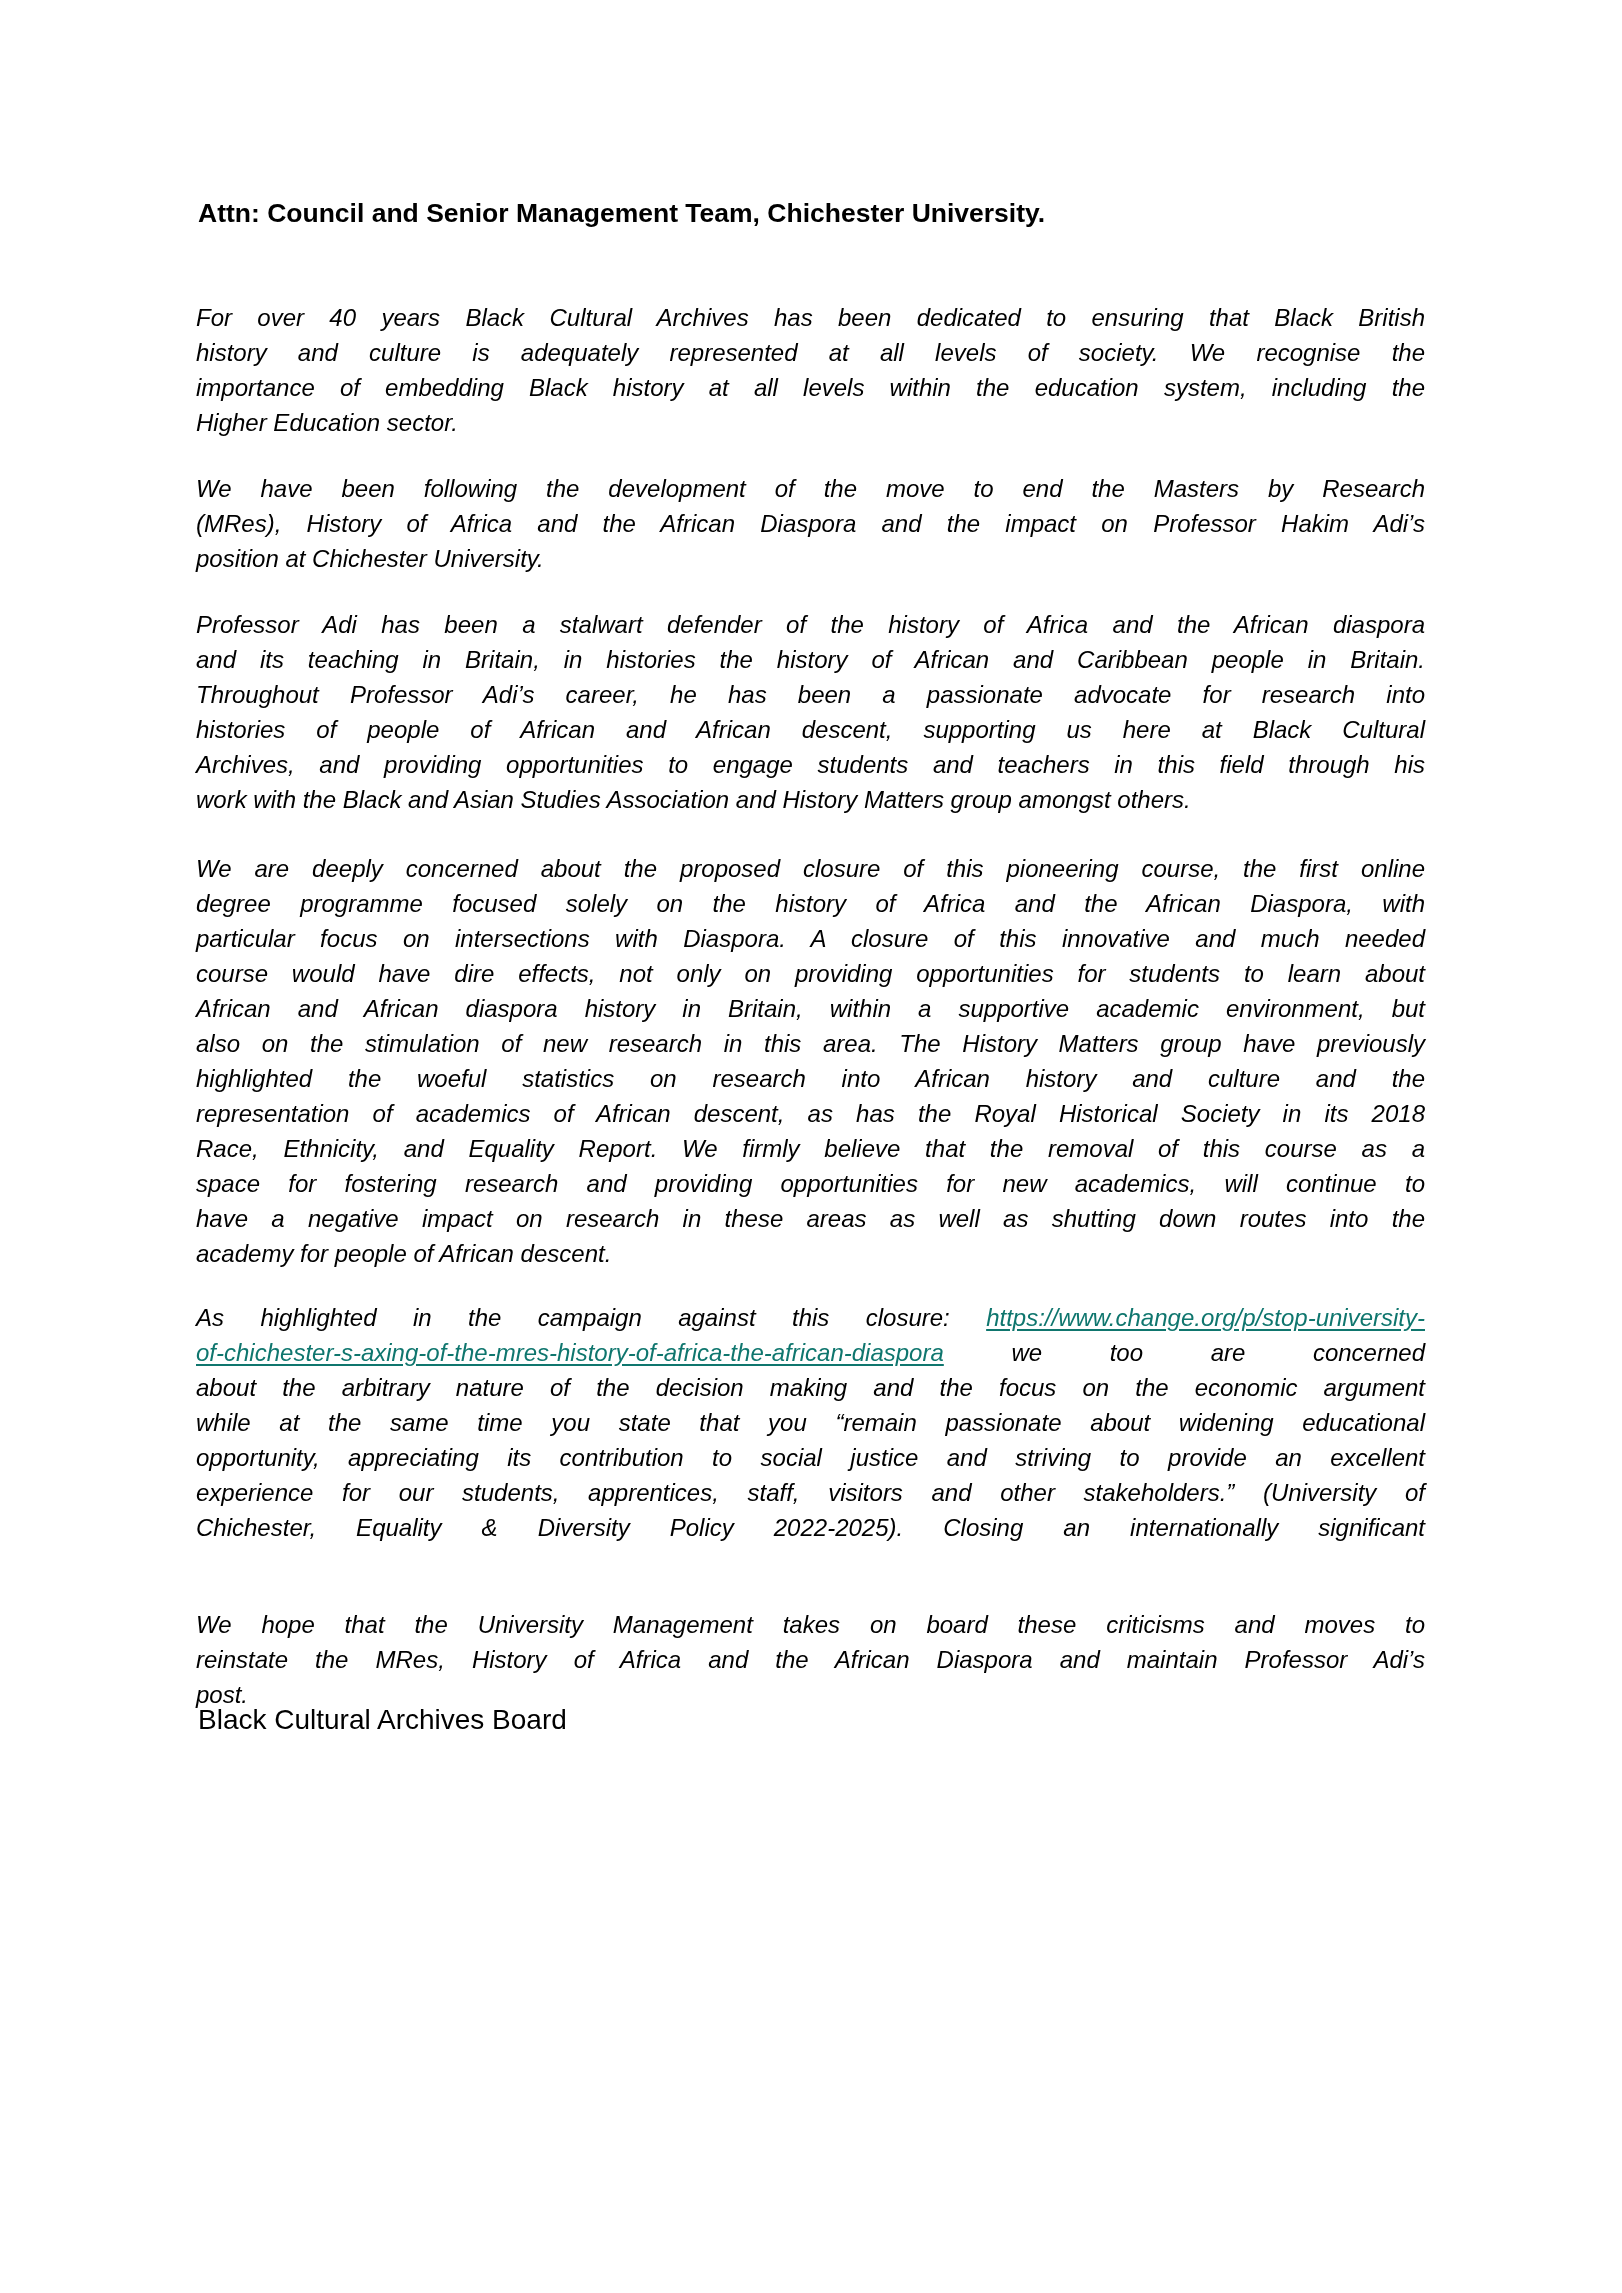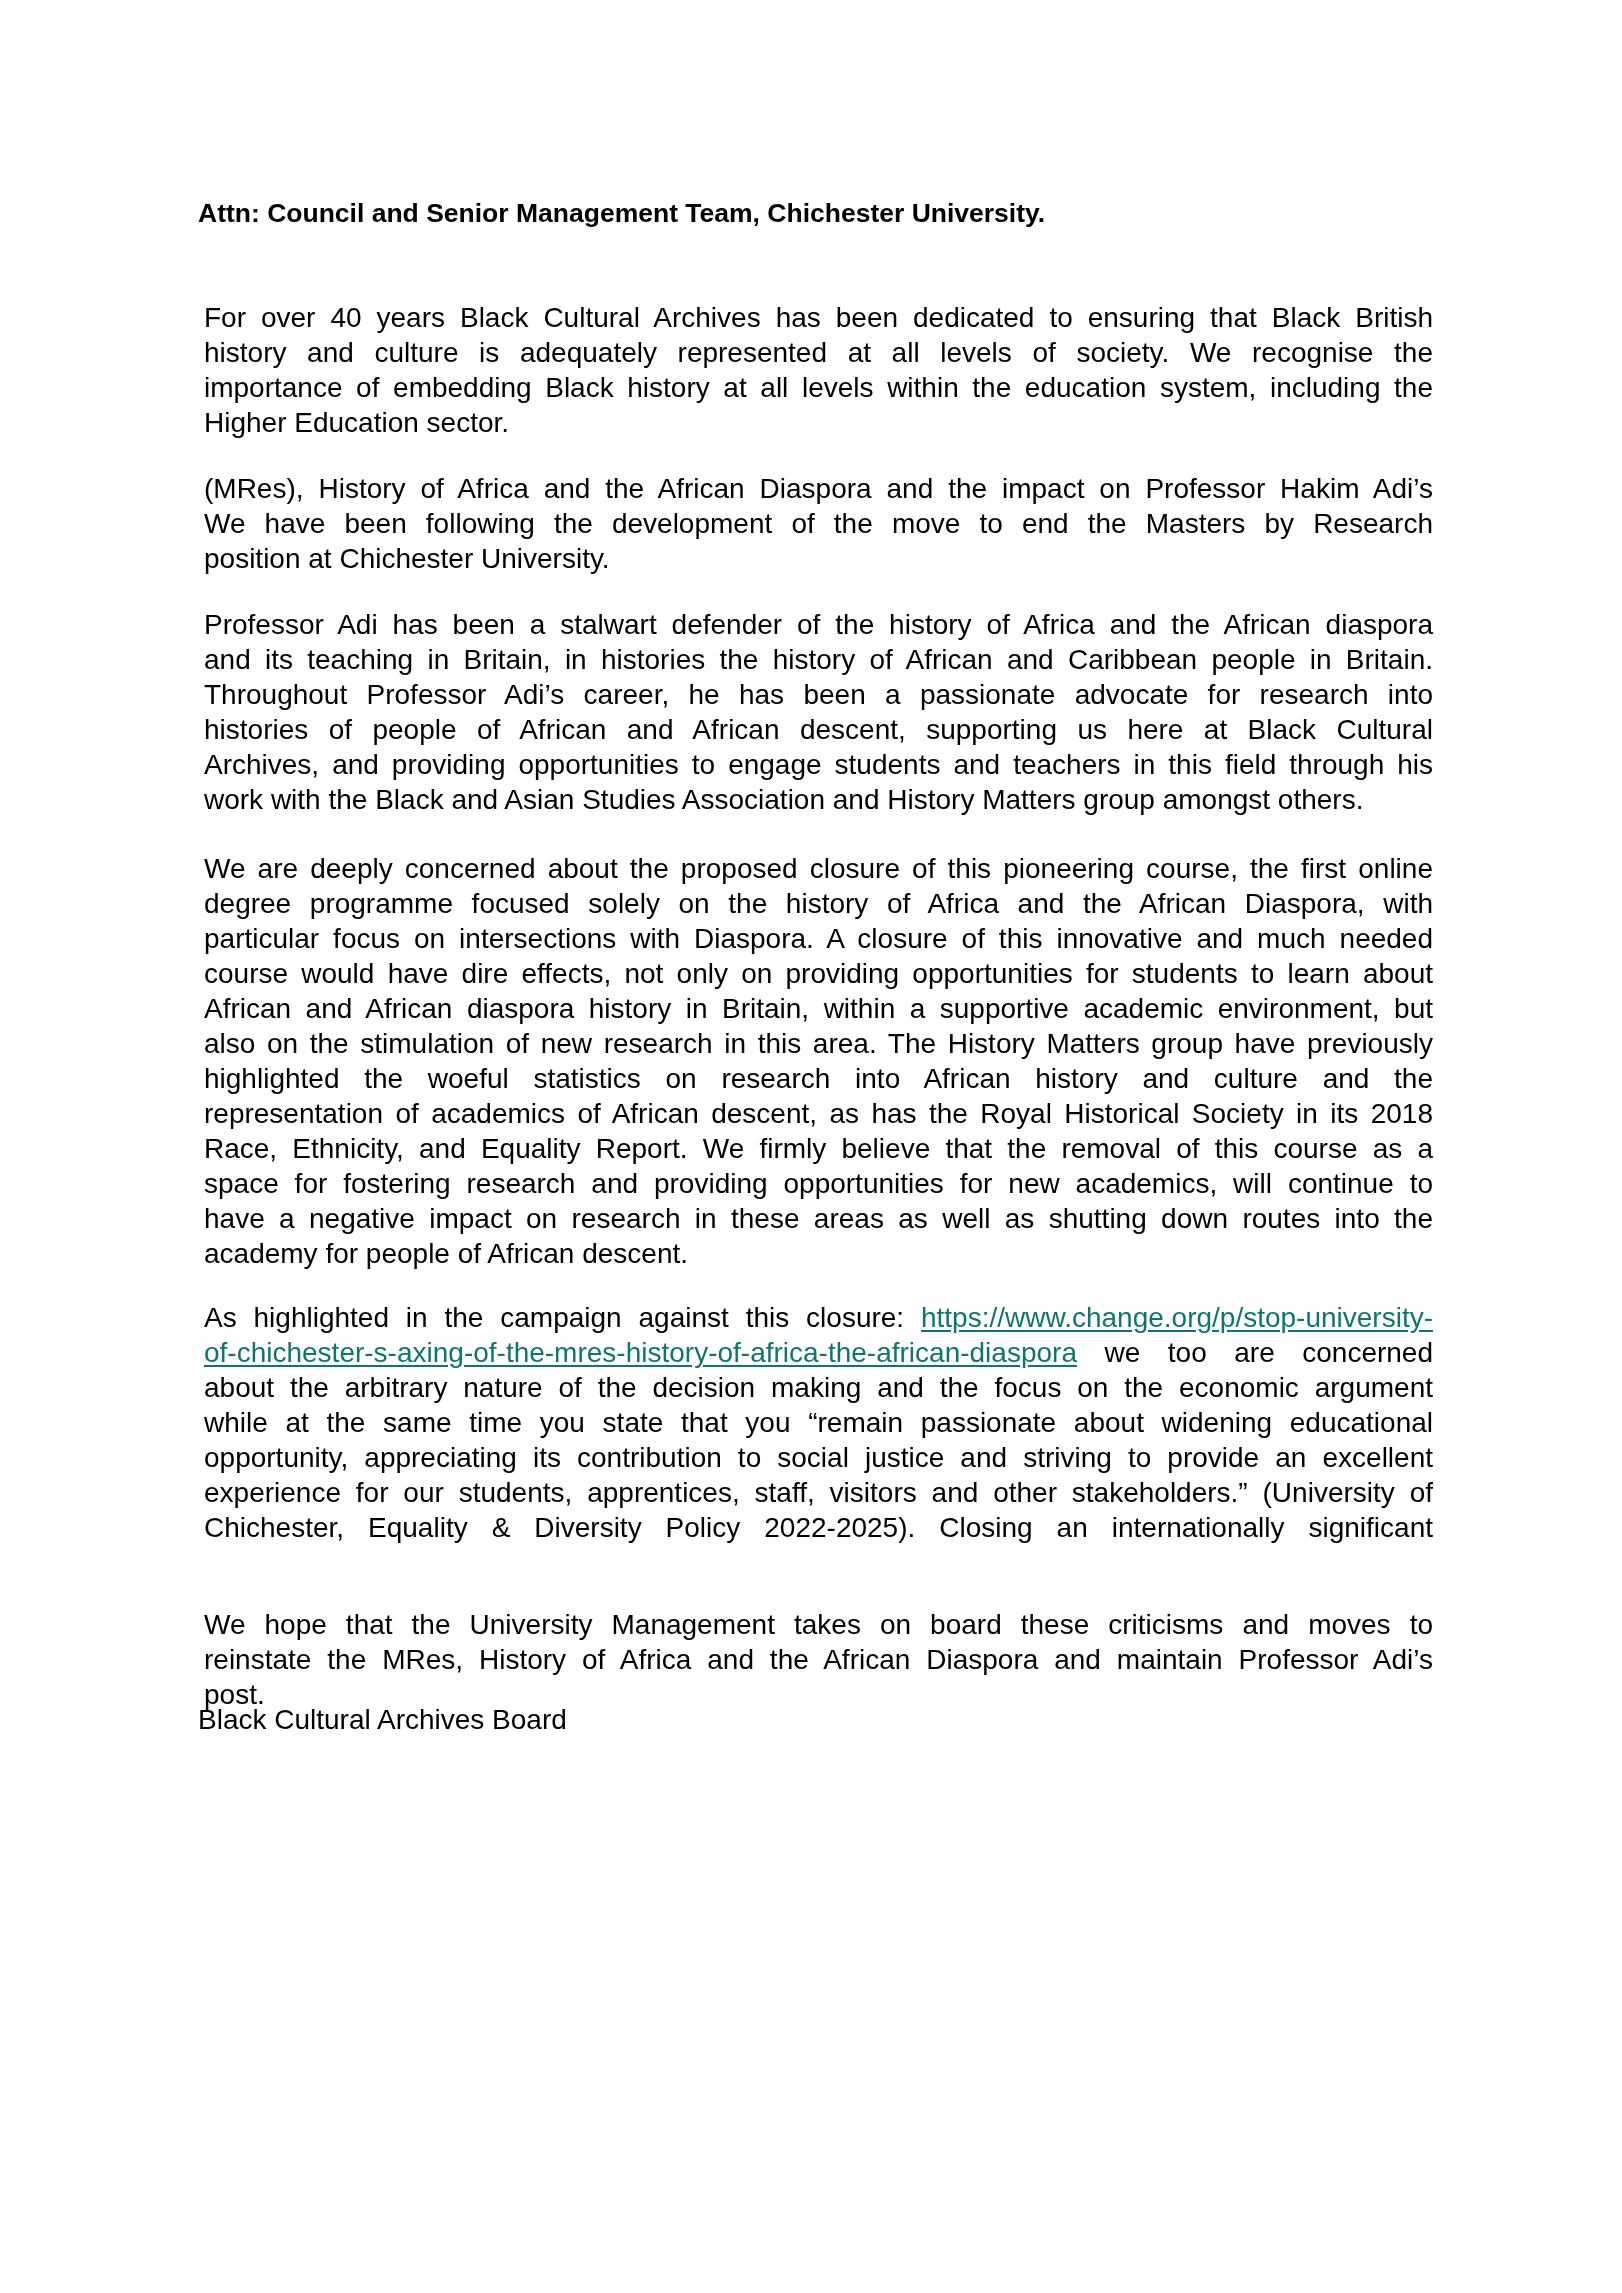--- a/index.html
+++ b/index.html
@@ -1,43 +1,43 @@
 <!DOCTYPE html>
 <html><head>
 <meta charset="utf-8">
 <style>
   html, body { margin: 0; padding: 0; background: #ffffff; }
   body { width: 1622px; height: 2294px; position: relative; overflow: hidden;
          font-family: "Liberation Sans", sans-serif; color: #000000; }
   .page { position: absolute; left: 0; top: 0; width: 1622px; height: 2294px; background: #ffffff; }
   .heading { position: absolute; left: 198px; top: 196px; font-size: 26.5px; font-weight: bold;
              line-height: 35px; white-space: nowrap; }
-  .para { position: absolute; left: 204px; width: 1229px; font-size: 28px; line-height: 35px; }
+  .para { position: absolute; left: 196px; width: 1229px; font-size: 24px; line-height: 35px; font-style: italic; }
   .line { display: block; height: 35px; white-space: nowrap; text-align: justify; text-align-last: justify; overflow: visible; }
   .line.last { text-align-last: left; }
   .link { color: #0f766e; text-decoration: underline; text-underline-offset: 2.9px; margin-top: 26px; }
   .sig { position: absolute; left: 198px; font-size: 28px; line-height: 35px; white-space: nowrap; }
 </style>
 </head>
 <body>
 
 <div class="page">
 
   <div class="heading">Attn: Council and Senior Management Team, Chichester University.</div>
 
   <div class="para" style="top:300px">
     <span class="line">For over 40 years Black Cultural Archives has been dedicated to ensuring that Black British</span>
     <span class="line">history and culture is adequately represented at all levels of society. We recognise the</span>
     <span class="line">importance of embedding Black history at all levels within the education system, including the</span>
     <span class="line last">Higher Education sector.</span>
   </div>
 
   <div class="para" style="top:471px">
+    <span class="line">We have been following the development of the move to end the Masters by Research</span>
     <span class="line">(MRes), History of Africa and the African Diaspora and the impact on Professor Hakim Adi’s</span>
-    <span class="line">We have been following the development of the move to end the Masters by Research</span>
     <span class="line last">position at Chichester University.</span>
   </div>
 
   <div class="para" style="top:607px">
     <span class="line">Professor Adi has been a stalwart defender of the history of Africa and the African diaspora</span>
     <span class="line">and its teaching in Britain, in histories the history of African and Caribbean people in Britain.</span>
     <span class="line">Throughout Professor Adi’s career, he has been a passionate advocate for research into</span>
     <span class="line">histories of people of African and African descent, supporting us here at Black Cultural</span>
     <span class="line">Archives, and providing opportunities to engage students and teachers in this field through his</span>
     <span class="line last">work with the Black and Asian Studies Association and History Matters group amongst others.</span>

